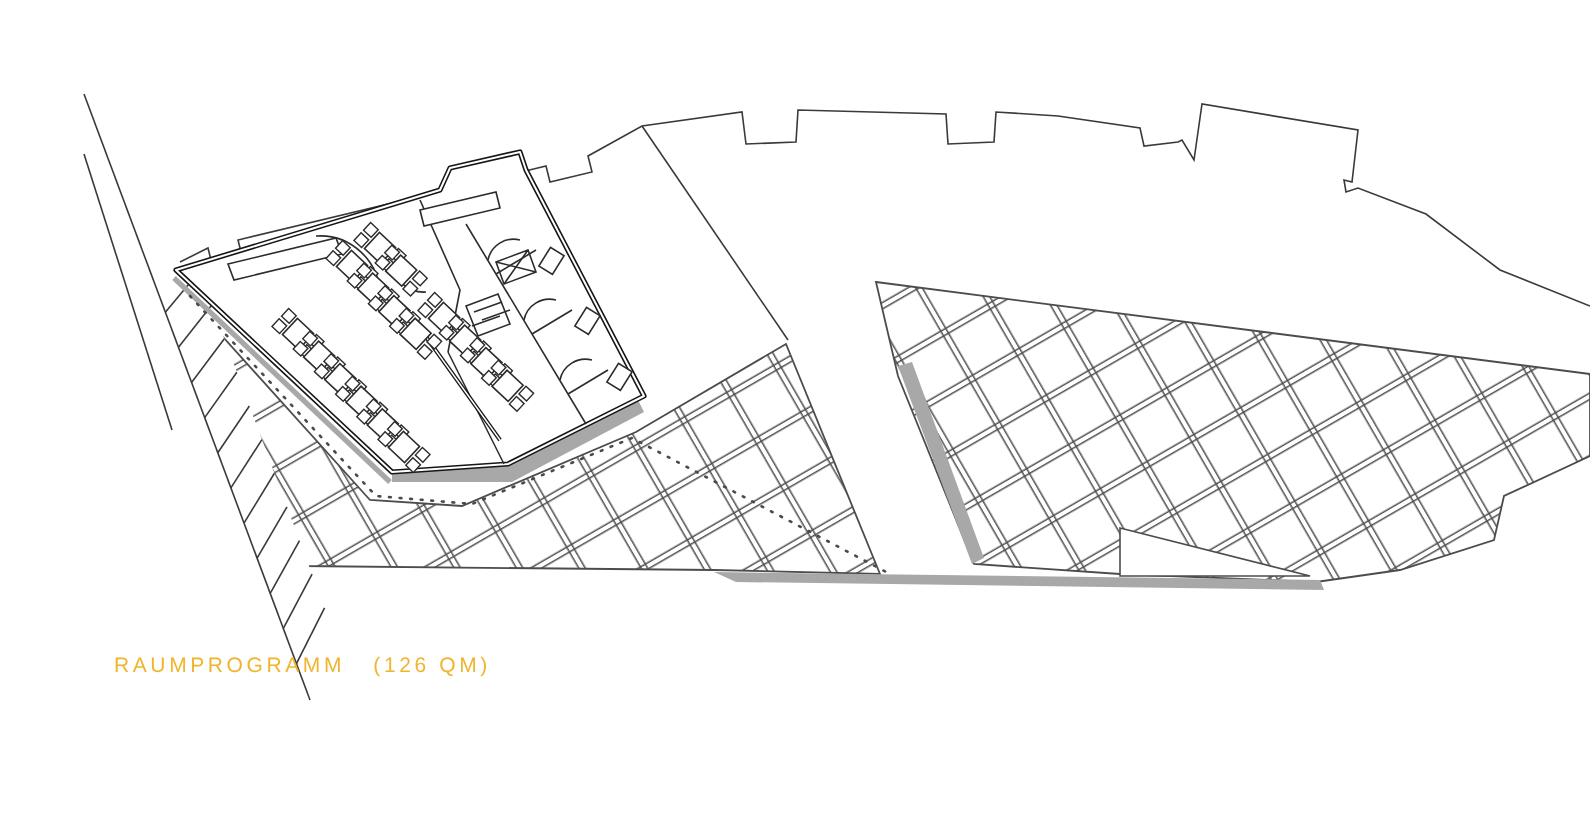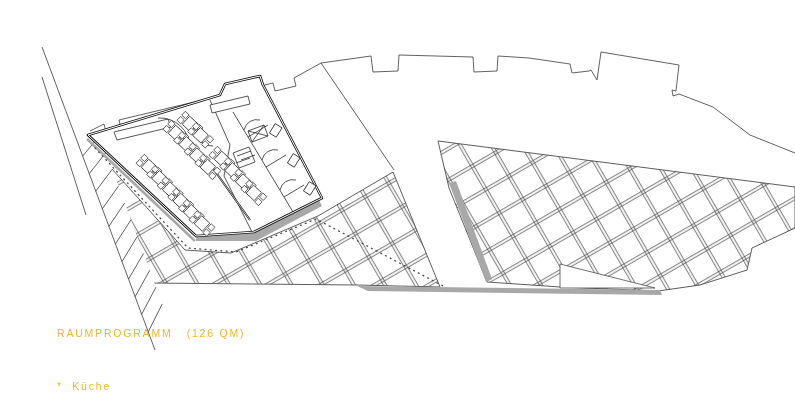--- a/index.html
+++ b/index.html
@@ -11,21 +11,21 @@
   .wall-out{stroke:#161616;stroke-width:2.6;fill:none;stroke-linejoin:round}
   .wall-in{stroke:#ffffff;stroke-width:1;fill:none;stroke-linejoin:round}
   .det{stroke:#2c2c2c;stroke-width:.8;fill:none}
   .detf{stroke:#2c2c2c;stroke-width:.8;fill:#ffffff}
   .gridpatch{fill:url(#tiles);stroke:#4c4c4c;stroke-width:.9}
   .shadow{fill:#a8a8a8;stroke:none}
   .dots{stroke:#4a4a4a;stroke-width:1.3;fill:none;stroke-linecap:round;
         stroke-dasharray:.9 4.4}
   #program-block{position:absolute;left:57px;top:302px;color:#f0b52f;
      font-size:10.5px;letter-spacing:1.8px;line-height:12.5px;white-space:pre;}
-  #program-block .t{margin-bottom:15px}
+  #program-block .t{margin-bottom:3px}
 </style>
 </head>
 <body>
 
 <div id="plan-wrap">
 <svg viewBox="0 0 795 415" width="795" height="415">
   <defs>
     <pattern id="tiles" width="27" height="27" patternUnits="userSpaceOnUse" patternTransform="rotate(-30)">
       <path d="M0,.6 H27 M0,3.4 H27 M.6,0 V27 M3.4,0 V27" stroke="#4f4f4f" stroke-width=".75" fill="none"></path>
     </pattern>
@@ -233,15 +233,14 @@
           </g>
         </g>
   </g>
 
   <path class="dots" d="M95,148 L188,248 L236,252 L316,219 L445,287"></path>
 </svg>
 </div>
 
 <div id="program-block">
   <div class="t">RAUMPROGRAMM   (126 QM)</div>
-  <div>*  Küche</div>
   
 </div>
 
 </body></html>

